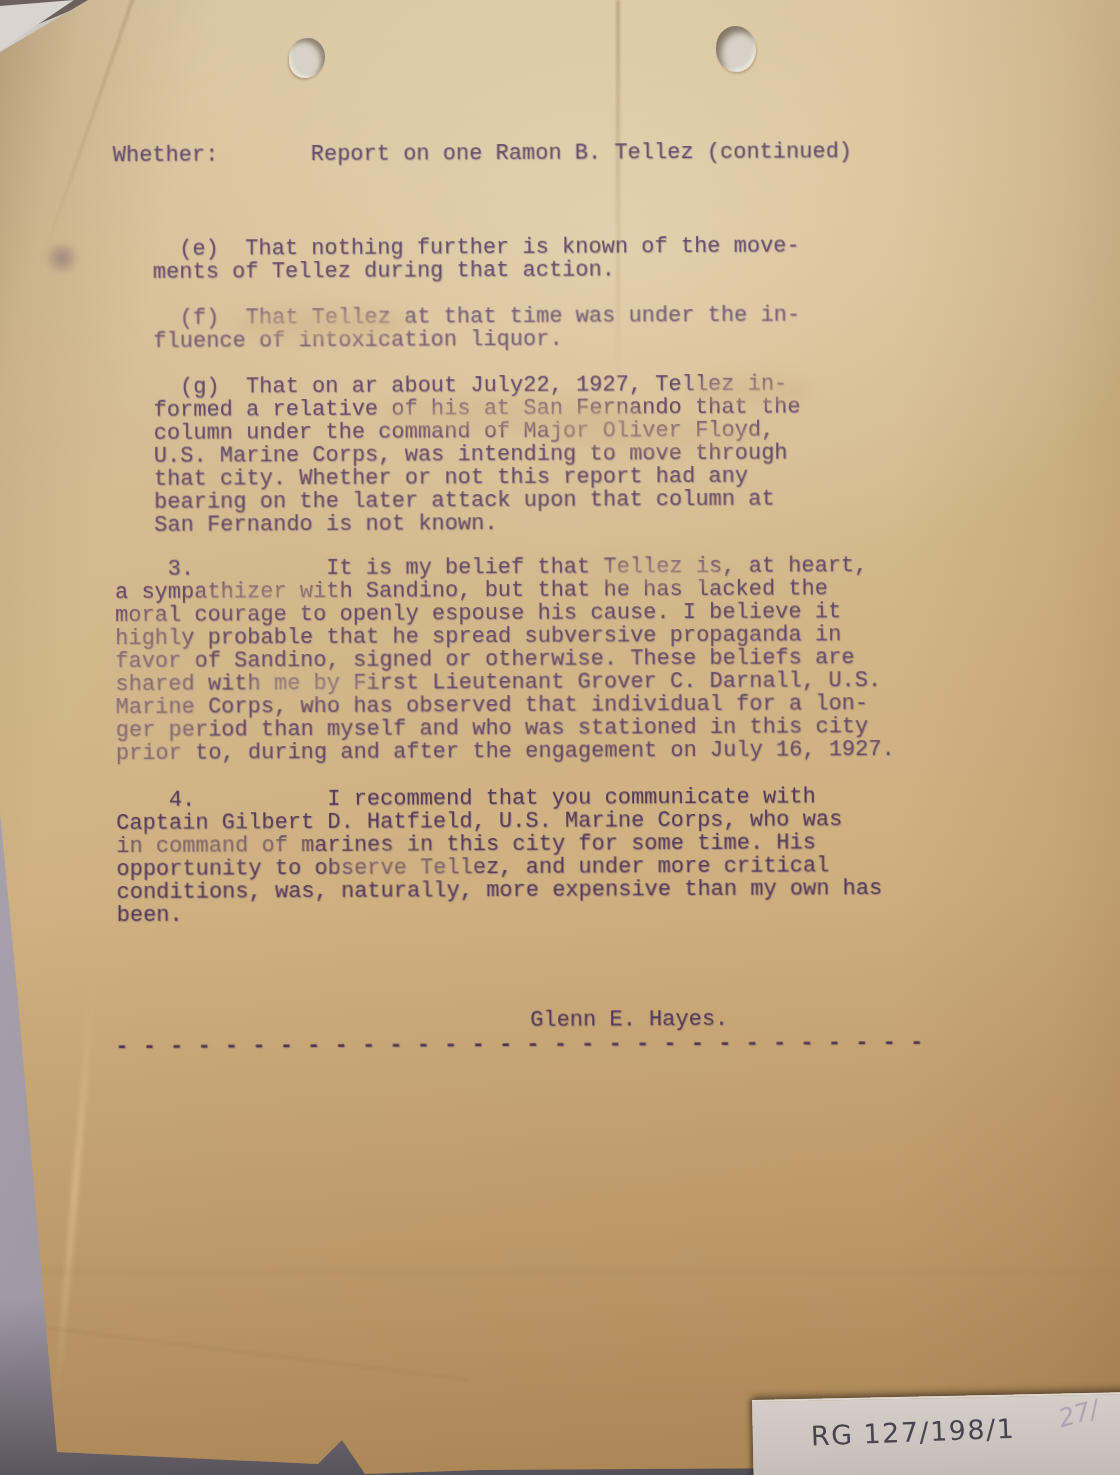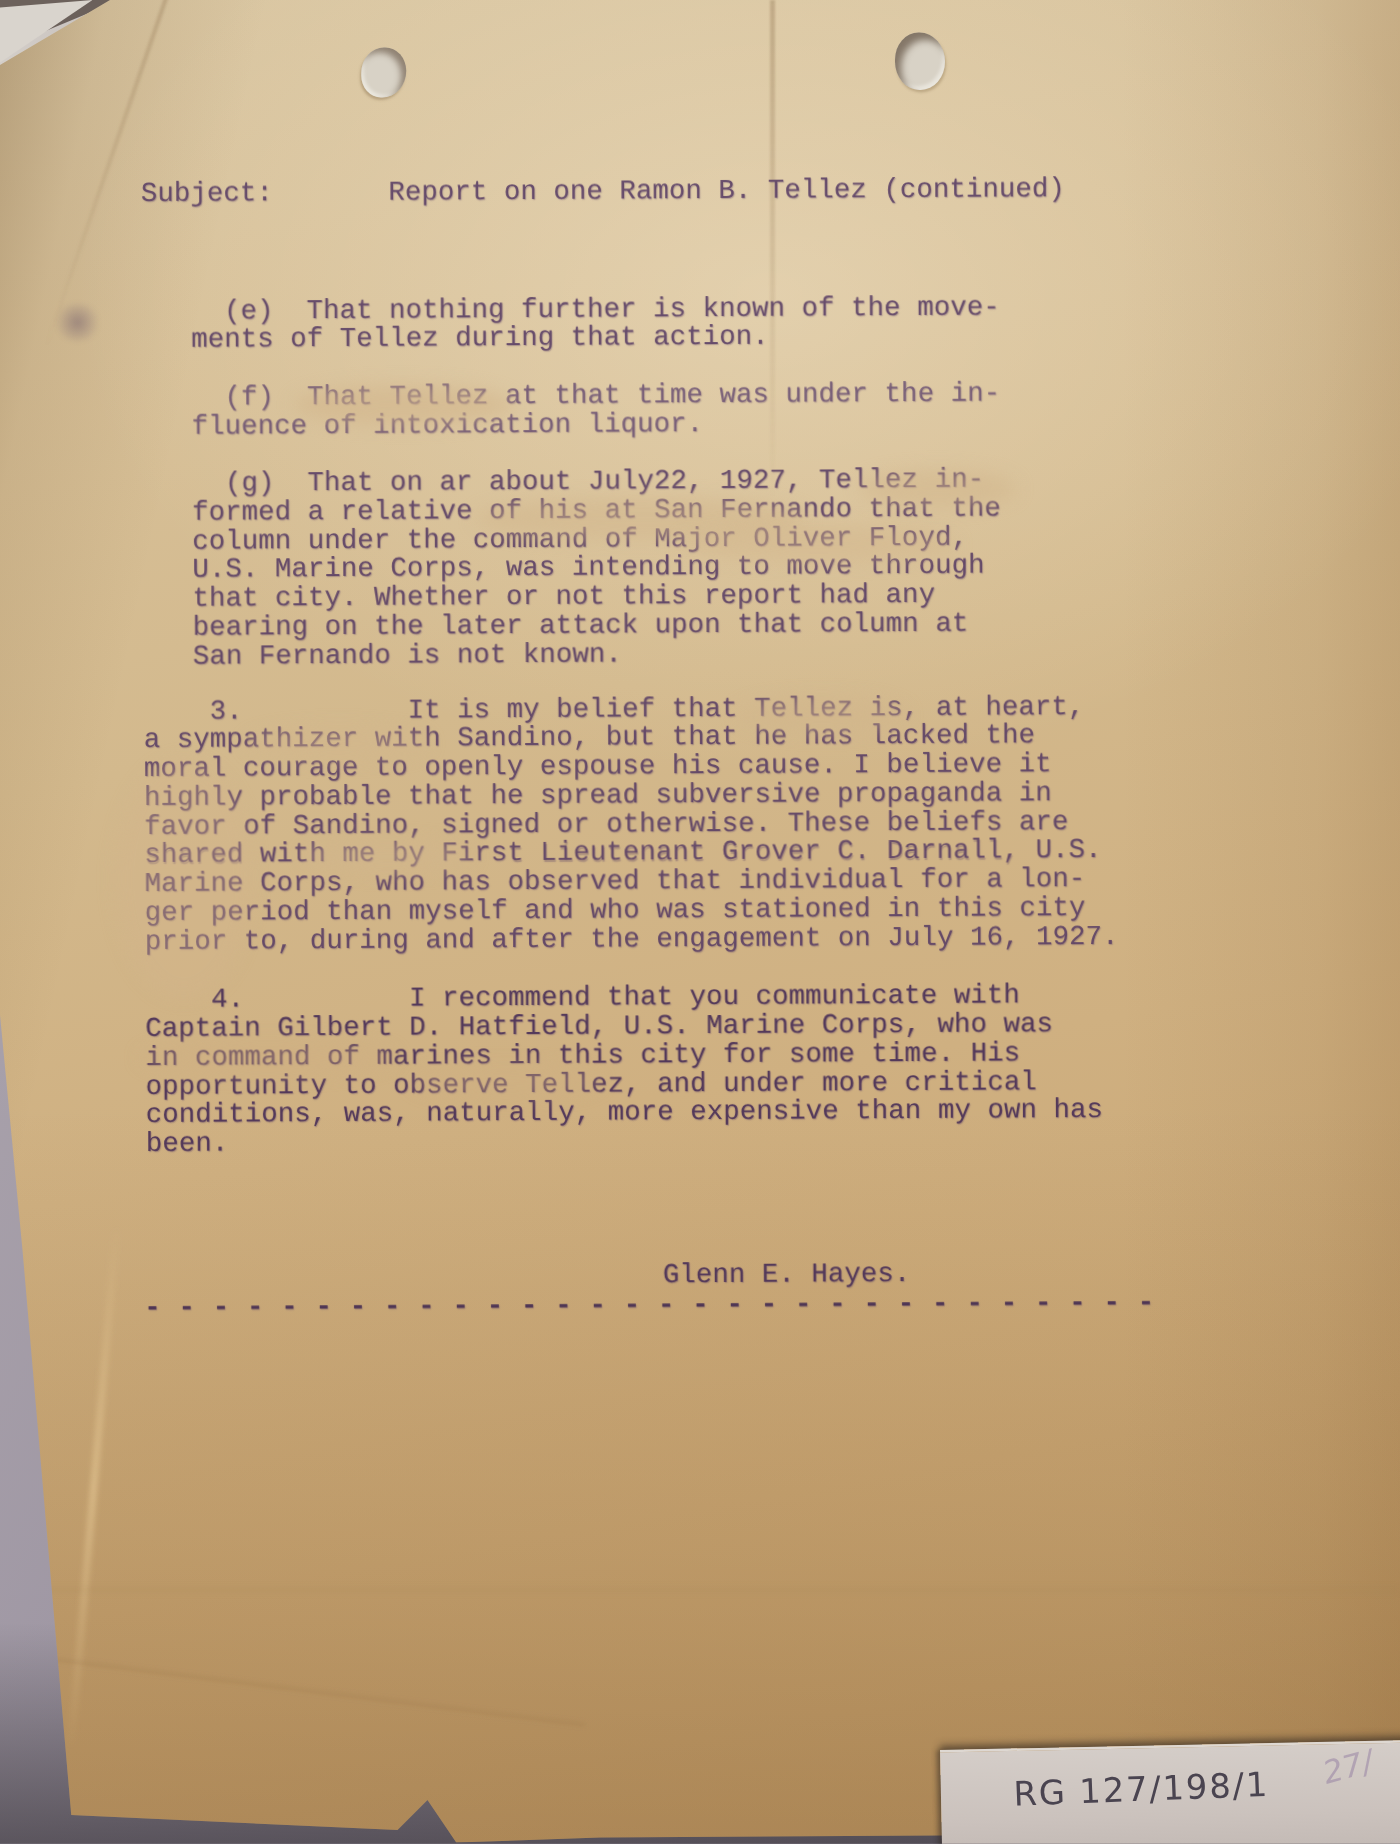--- a/index.html
+++ b/index.html
@@ -78,21 +78,21 @@
     <div class="hole hole1"></div>
     <div class="hole hole2"></div>
     <div class="crease-v"></div>
     <div class="crease-d1"></div>
     <div class="crease-l"></div>
     <div class="crease-h"></div>
     <div class="crease-bl"></div>
     <div class="smudge"></div>
 
     <div class="text-layer">
-      <div class="tw" style="left:115px;top:144px;">Subject:</div>
+      <div class="tw" style="left:115px;top:144px;">Whether:</div>
       <div class="tw" style="left:313px;top:144px;">Report on one Ramon B. Tellez (continued)</div>
 
       <pre class="tw" style="left:115px;top:238px;">     (e)  That nothing further is known of the move-
    ments of Tellez during that action.</pre>
       <pre class="tw light" style="left:115px;top:307px;">     (f)  That Tellez at that time was under the in-
    fluence of intoxication liquor.</pre>
       <pre class="tw" style="left:115px;top:376px;">     (g)  That on ar about July22, 1927, Tellez in-
    formed a relative of his at San Fernando that the
    column under the command of Major Oliver Floyd,
    U.S. Marine Corps, was intending to move through

